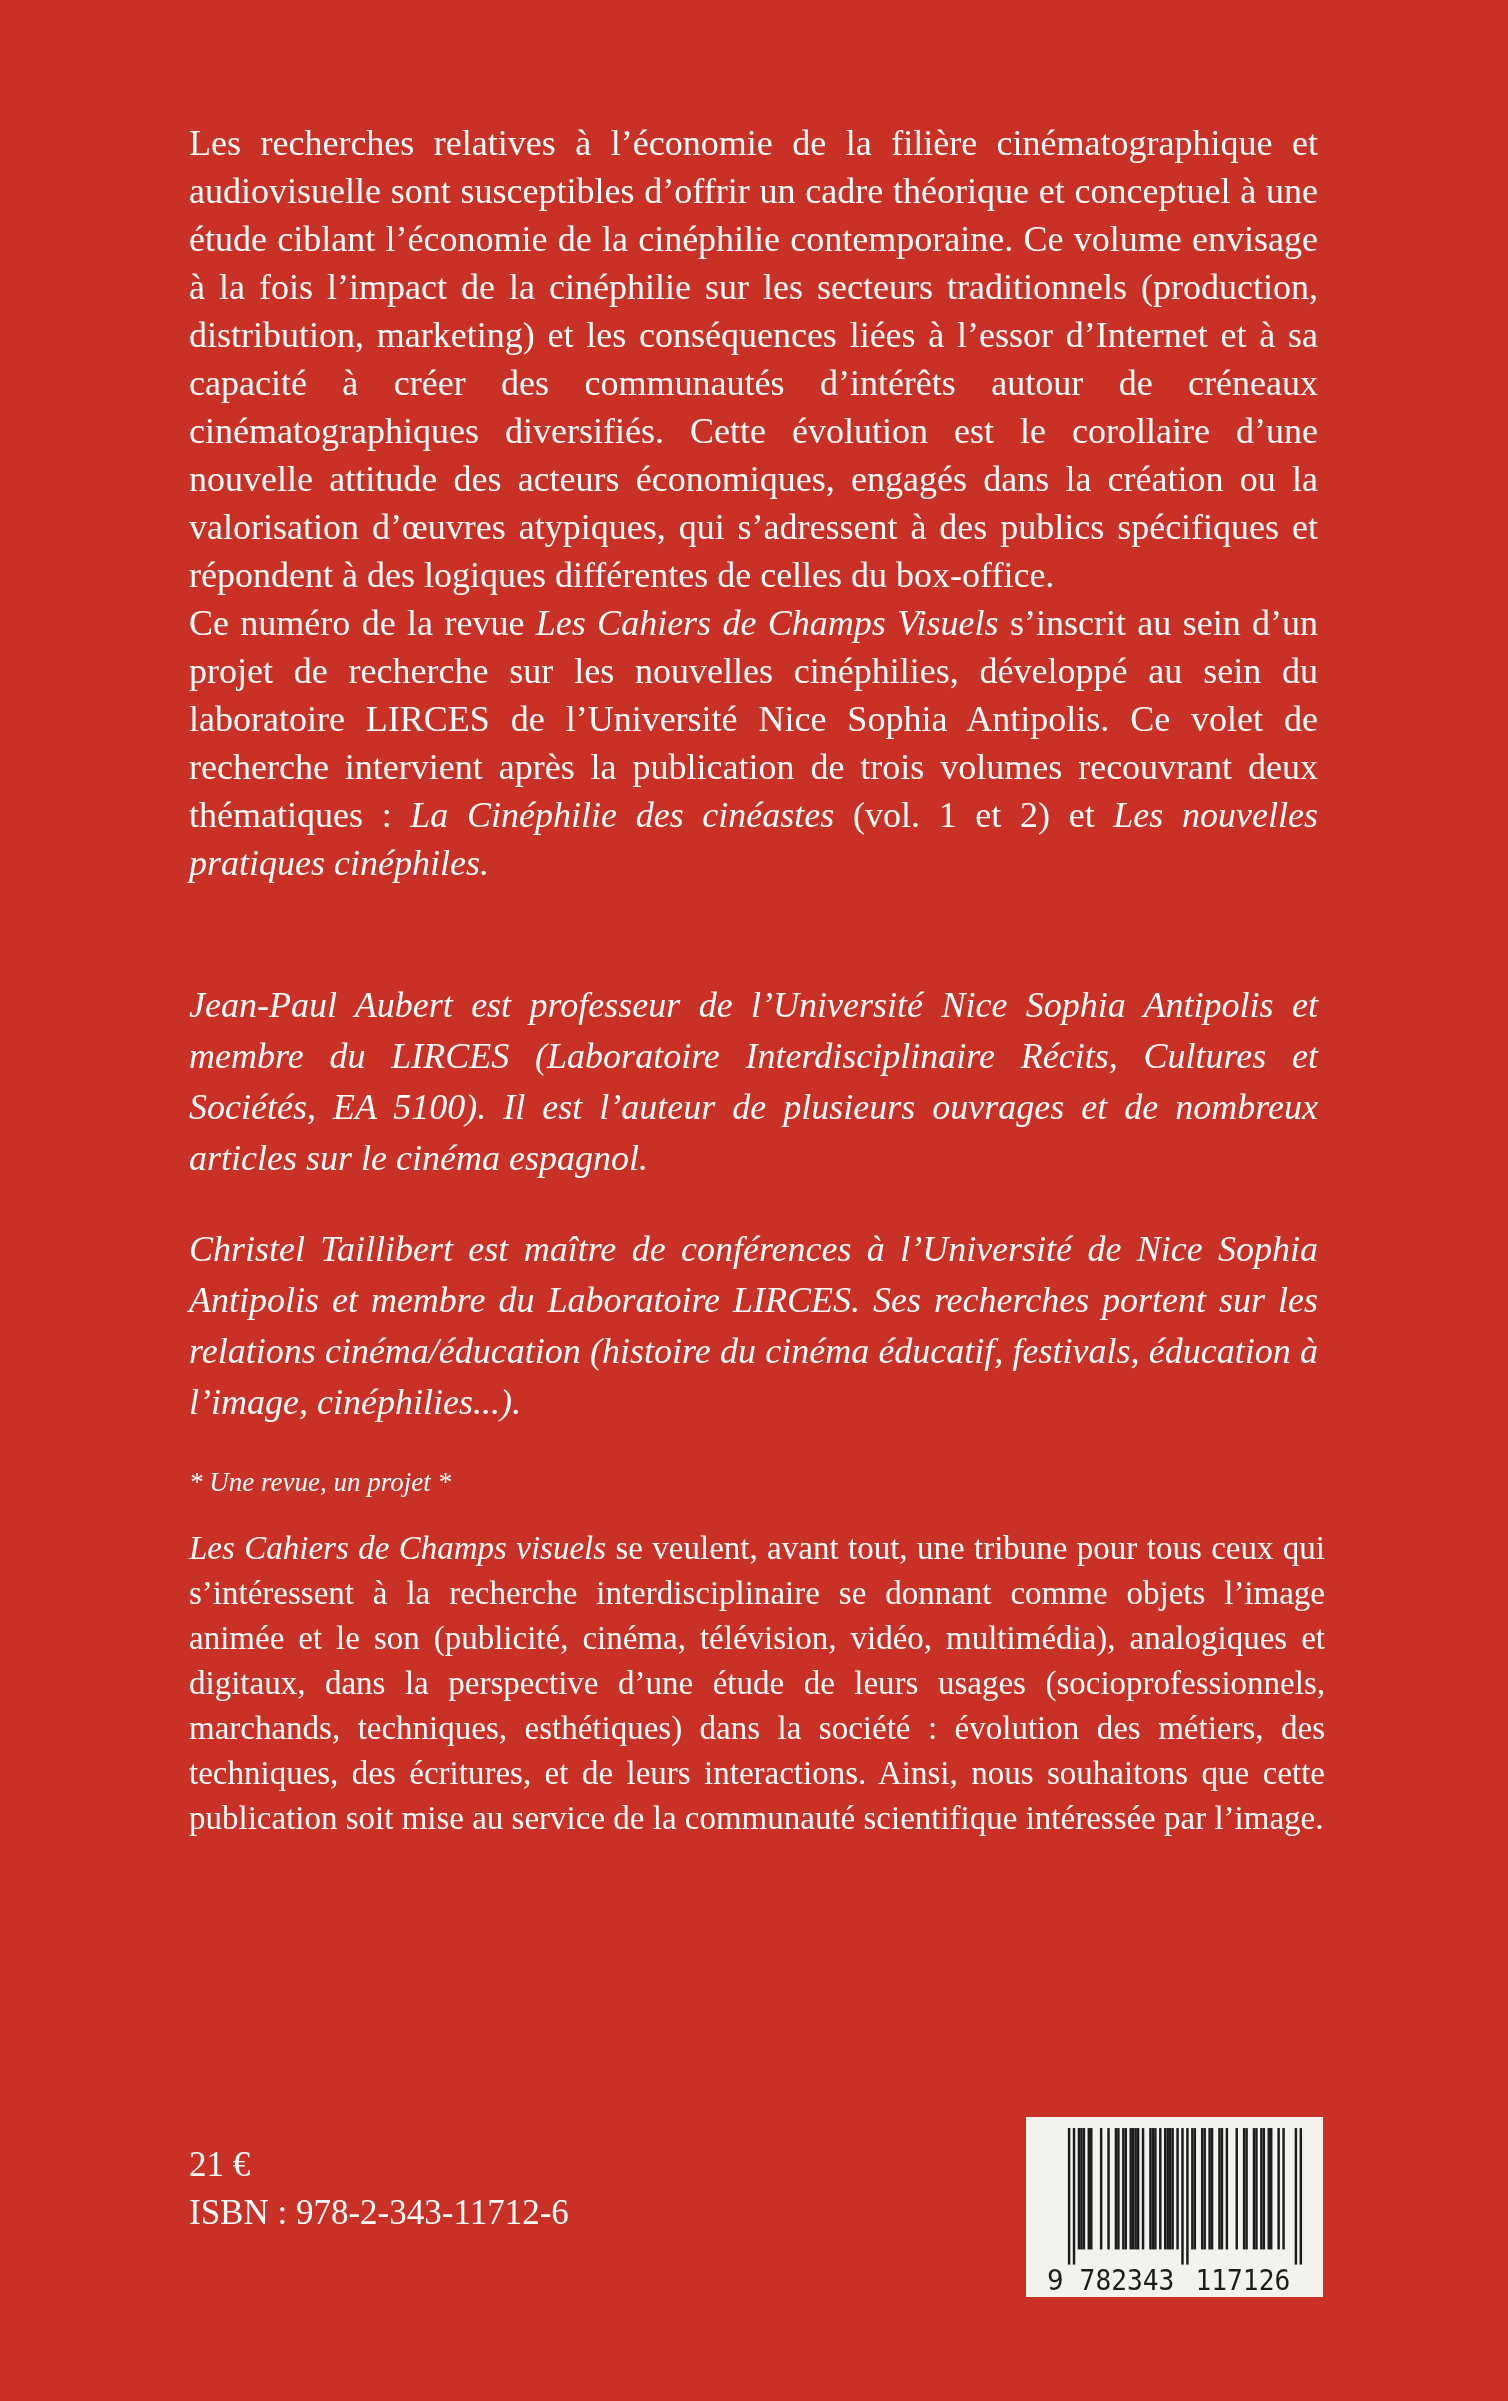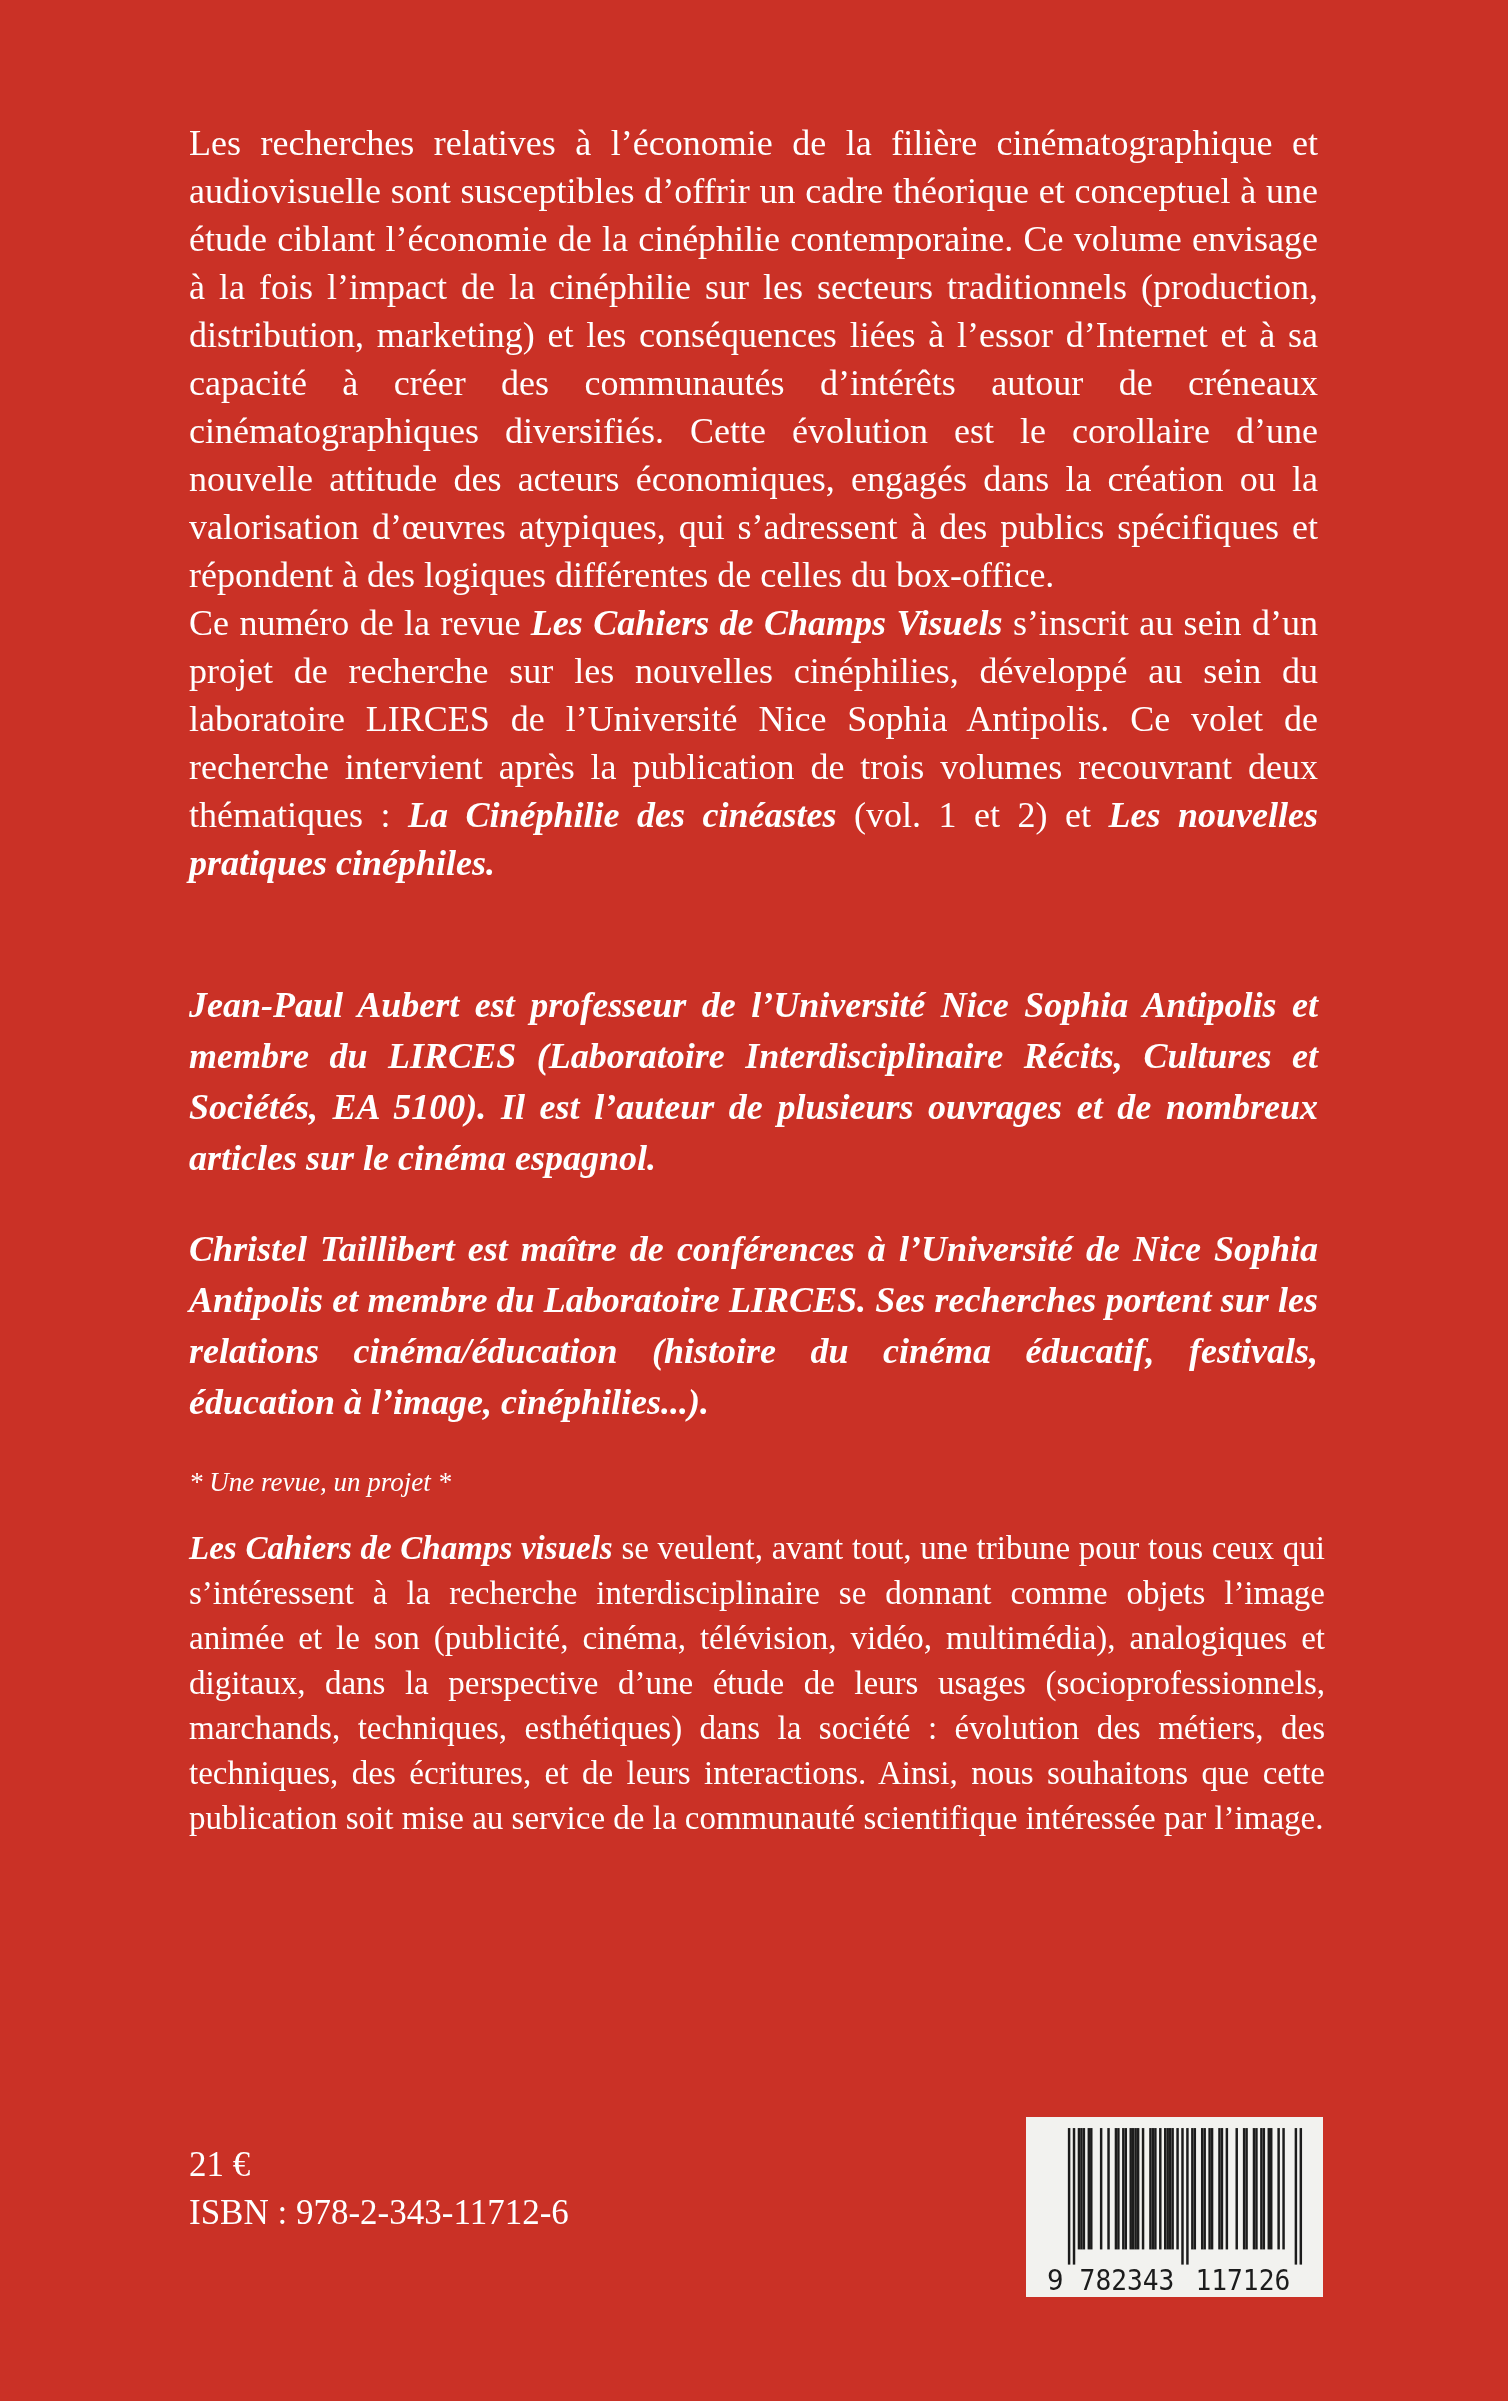--- a/index.html
+++ b/index.html
@@ -35,22 +35,22 @@
     position:absolute;left:189px;top:2141px;
     font-size:35px;line-height:48px;
   }
   .barcode-box{
     position:absolute;left:1026px;top:2117px;width:297px;height:180px;
   }
   .barcode-box svg{display:block;margin:11.4px auto 0;}
 
   
   .sg-n{font-style:normal;font-weight:normal;}
-  .sg-i{font-style:italic;font-weight:bold;}
-  .sg-bi{font-style:italic;font-weight:bold;}
+  .sg-i{font-style:italic;font-weight:normal;}
+  .sg-bi{font-style:italic;font-weight:normal;}
 </style>
 </head>
 <body style="background: rgb(202, 49, 38);">
 
 <div class="cover" style="color: rgb(255, 255, 255); padding-left: 24px;">
 
   <section class="synopsis">
     <p><span class="sg-n">Les recherches relatives à l’économie de la filière cinéma­tographique et audiovisuelle sont susceptibles d’offrir un cadre théorique et conceptuel à une étude ciblant l’économie de la cinéphilie contemporaine. Ce volume envisage à la fois l’impact de la cinéphilie sur les secteurs traditionnels (production, distribution, marketing) et les conséquences liées à l’essor d’Internet et à sa capacité à créer des communautés d’intérêts autour de créneaux cinématographiques diversifiés. Cette évolution est le corollaire d’une nouvelle attitude des acteurs économiques, engagés dans la création ou la valorisation d’œuvres atypiques, qui s’adressent à des publics spécifiques et répondent à des logiques différentes de celles du box-office.</span></p>
     <p><span class="sg-n">Ce numéro de la revue </span><span class="sg-i">Les Cahiers de Champs Visuels</span><span class="sg-n"> s’inscrit au sein d’un projet de recherche sur les nouvelles cinéphilies, développé au sein du laboratoire LIRCES de l’Université Nice Sophia Antipolis. Ce volet de recherche intervient après la publication de trois volumes recouvrant deux thématiques : </span><span class="sg-i">La Cinéphilie des cinéastes</span><span class="sg-n"> (vol. 1 et 2) et </span><span class="sg-i">Les nouvelles pratiques cinéphiles.</span></p>
   </section>

